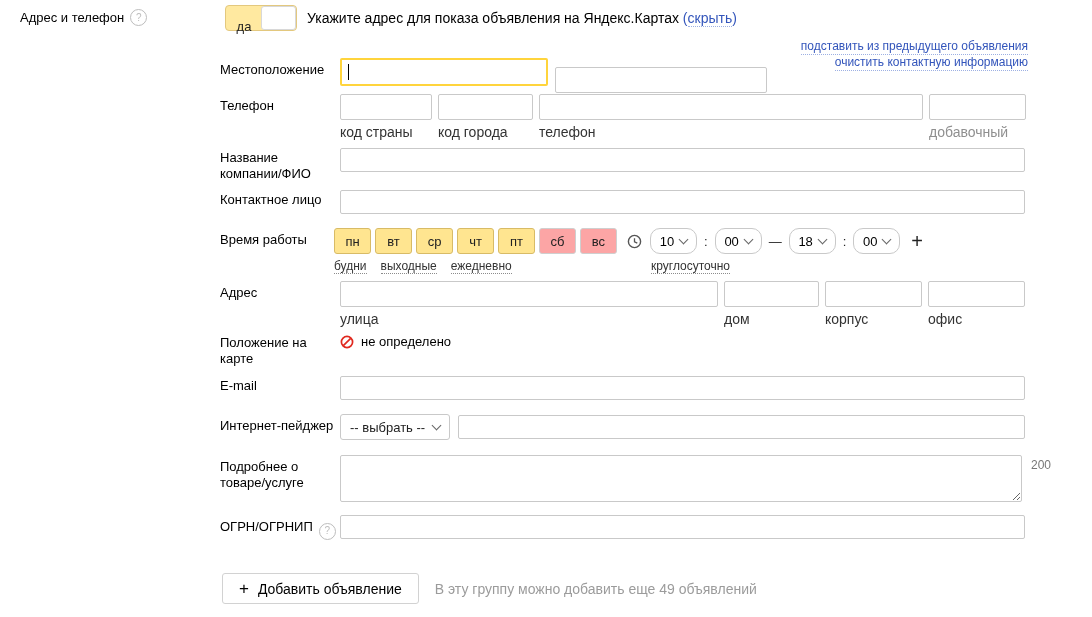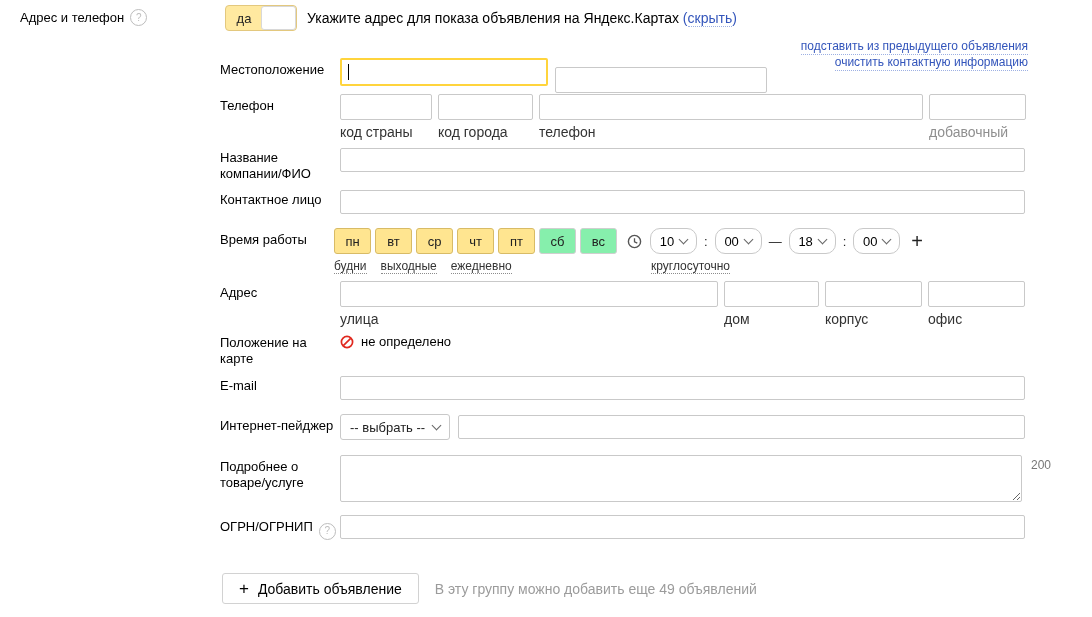--- a/index.html
+++ b/index.html
@@ -25,32 +25,32 @@
   .qicon {
     display:inline-flex; align-items:center; justify-content:center;
     width:15px; height:15px; border:1px solid #bdbdbd; border-radius:50%;
     color:#bdbdbd; font-size:10px; line-height:1; margin-left:6px; vertical-align:-3px; cursor:pointer;
   }
   
   .toggle {
     position:absolute; left:225px; top:5px; width:72px; height:26px;
     background:#ffe9a0; border:1px solid #e3c87e; border-radius:4px; cursor:pointer; box-sizing:border-box;
   }
-  .toggle-label { position:absolute; left:0; top:0; width:36px; height:100%;
+  .toggle-label { position:absolute; left:0; top:8px; width:36px; height:100%;
     display:flex; align-items:center; justify-content:center; font-size:13px; color:#222; }
   .toggle-knob { position:absolute; right:0; top:0; width:35px; height:24px;
     background:#fff; border:1px solid #d8d8d8; border-radius:3px; box-sizing:border-box; }
   .header-text { position:absolute; left:307px; top:10px; font-size:14px; color:#000; }
   .plink { color:#3355bb; text-decoration:none; border-bottom:1px dotted #9db0e3; cursor:pointer; }
   .paren { color:#3355bb; }
   .top-links { position:absolute; right:64px; top:39px; text-align:right; font-size:12px; line-height:15px; }
   .top-links a { display:inline-block;margin-left:24px; }
   
   .day {
-    width:37px; height:26px; border:1px solid #cfcfcf; border-radius:3px; background:#86efac;
+    width:37px; height:26px; border:1px solid #cfcfcf; border-radius:3px; background:#fca5a5;
     font-family:"Liberation Sans",sans-serif; font-size:13px; color:#222;
     display:flex; align-items:center; justify-content:center; cursor:pointer; padding:0;
   }
   .day.selected { background:#ffe590; border-color:#d8bb66; }
   .days-row { display:flex; gap:4px; }
   .presets { display:flex; gap:14px; margin-top:5px; font-size:12px; }
   .dlink { color:#333; border-bottom:1px dotted #8c8c8c; cursor:pointer; }
   .time-row { display:flex; align-items:center; gap:7px; }
   .tsel {
     width:47px; height:26px; box-sizing:border-box; border:1px solid #c9c9c9; border-radius:10px;

